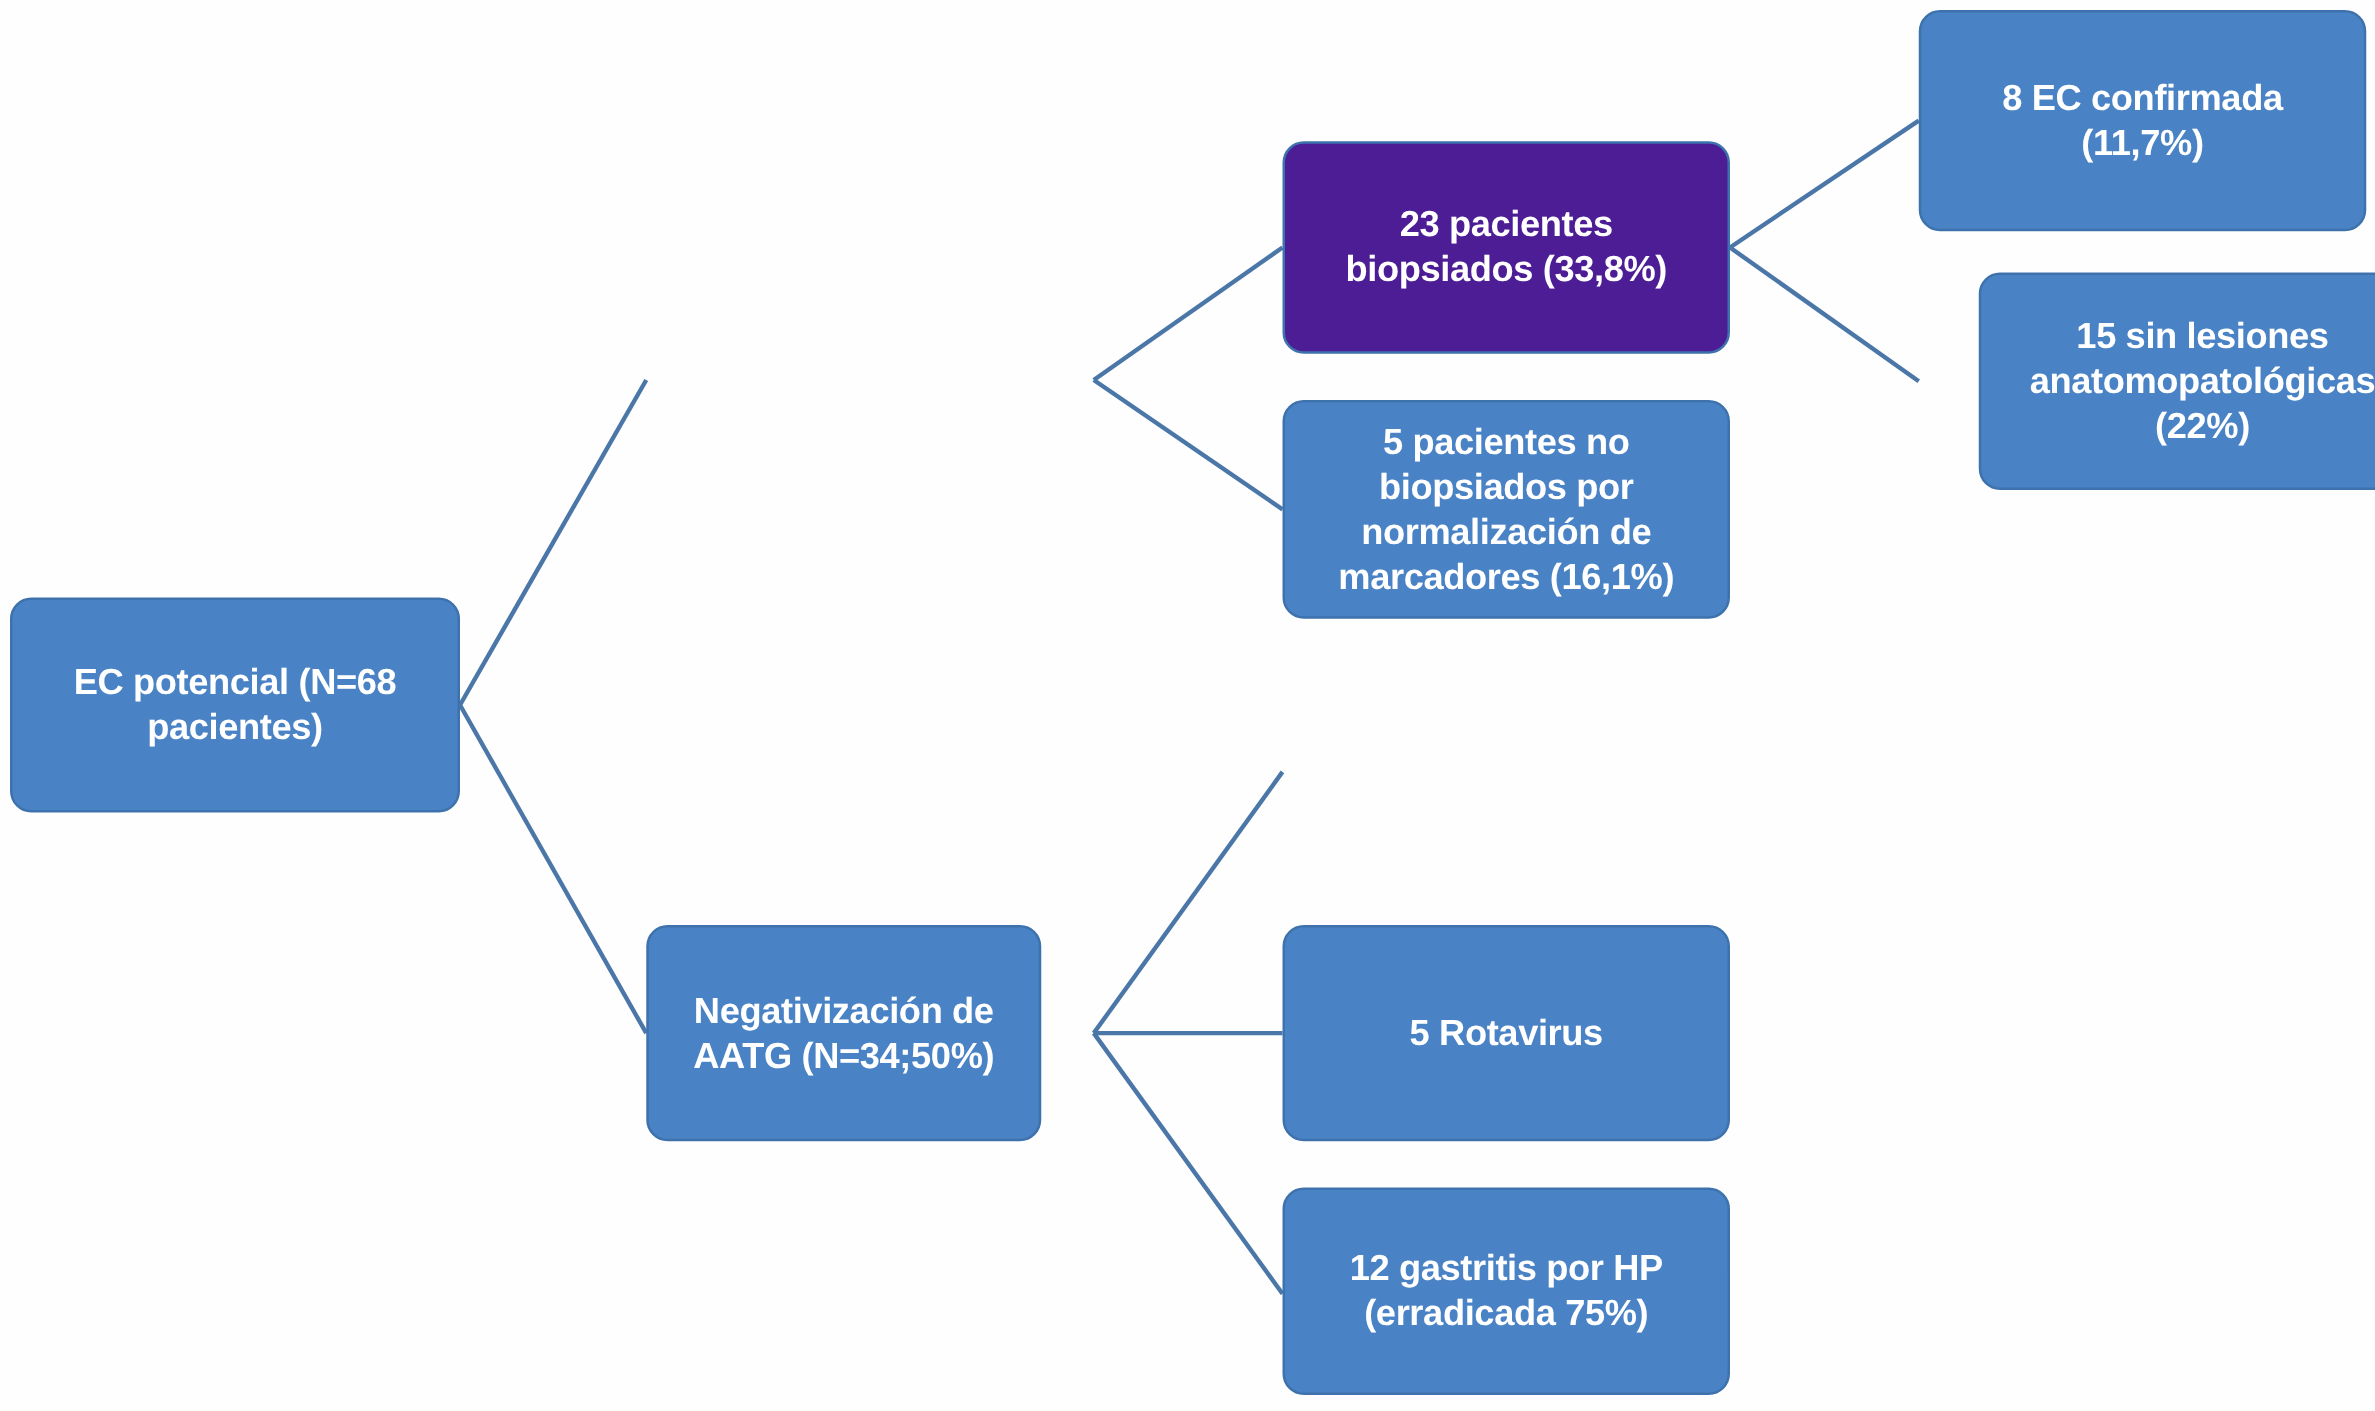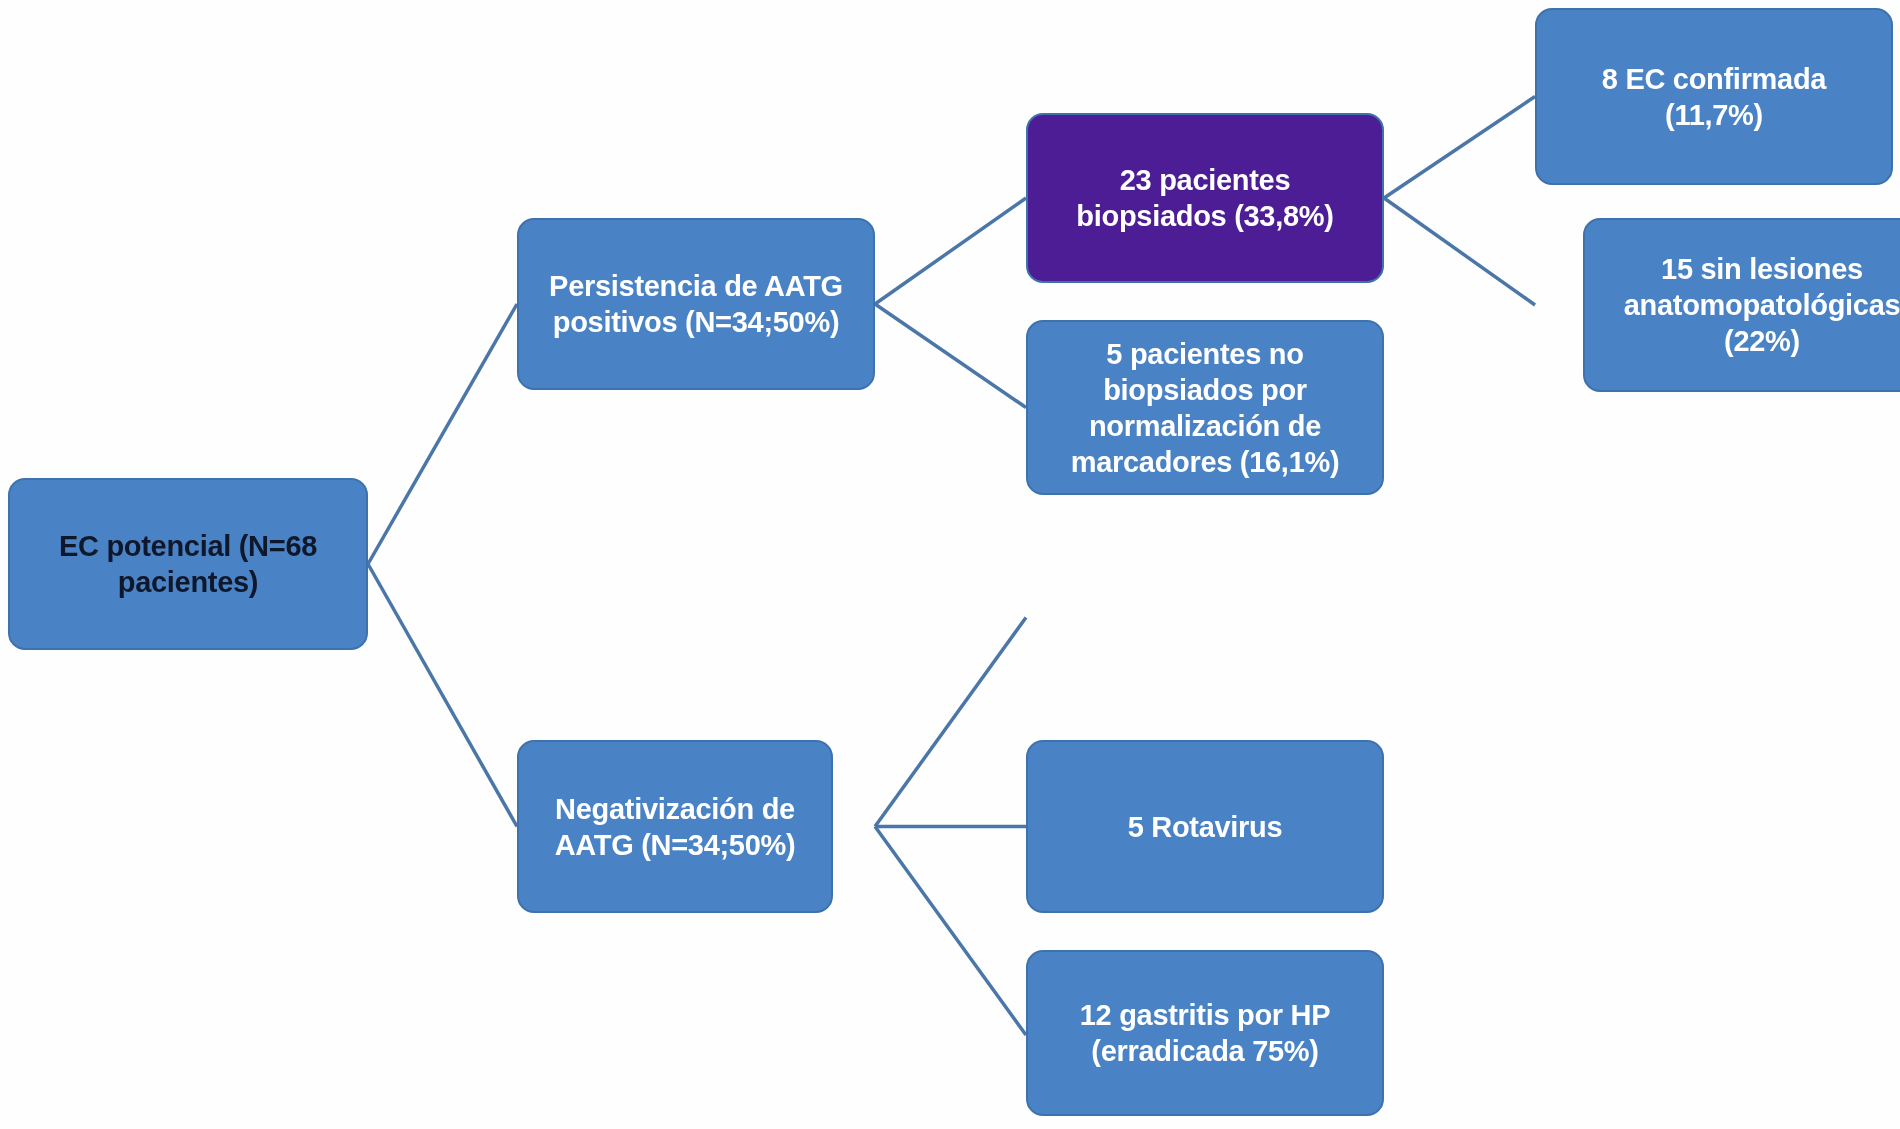--- a/index.html
+++ b/index.html
@@ -53,28 +53,24 @@
       <line x1="875" y1="304" x2="1026" y2="198" stroke="#4a76a8" stroke-width="3.5"></line>
       <line x1="875" y1="304" x2="1026" y2="407.5" stroke="#4a76a8" stroke-width="3.5"></line>
       <line x1="1384" y1="198" x2="1535" y2="96.5" stroke="#4a76a8" stroke-width="3.5"></line>
       <line x1="1384" y1="198" x2="1535" y2="305" stroke="#4a76a8" stroke-width="3.5"></line>
       <line x1="875" y1="826.5" x2="1026" y2="617.5" stroke="#4a76a8" stroke-width="3.5"></line>
       <line x1="875" y1="826.5" x2="1026" y2="826.5" stroke="#4a76a8" stroke-width="3.5"></line>
       <line x1="875" y1="826.5" x2="1026" y2="1035" stroke="#4a76a8" stroke-width="3.5"></line>
     </svg>
 
   <div class="node" style="left: 8px; top: 478px; width: 360px; height: 172px; background: rgb(74, 131, 197); border: 2px solid rgb(62, 114, 173);">
-    <span class="label" style="color: #0f172a;">EC potencial (N=68
+    <span class="label" style="color: #ffffff;">EC potencial (N=68
 pacientes)</span>
   </div>
 
-  <div class="node" style="left: 517px; top: 218px; width: 358px; height: 172px; background: rgb(74, 131, 197); border: 2px solid rgb(62, 114, 173);">
-    <span class="label" style="color: rgb(255, 255, 255);">Persistencia de AATG
-positivos (N=34;50%)</span>
-  </div>
 
   <div class="node" style="left: 1026px; top: 113px; width: 358px; height: 170px; background: #4c1d95; border: 2px solid rgb(62, 114, 173);">
     <span class="label" style="color: rgb(255, 255, 255);">23 pacientes
 biopsiados (33,8%)</span>
   </div>
 
   <div class="node" style="left: 1535px; top: 8px; width: 358px; height: 177px; background: rgb(74, 131, 197); border: 2px solid rgb(62, 114, 173);">
     <span class="label" style="color: rgb(255, 255, 255);">8 EC confirmada
 (11,7%)</span>
   </div>

